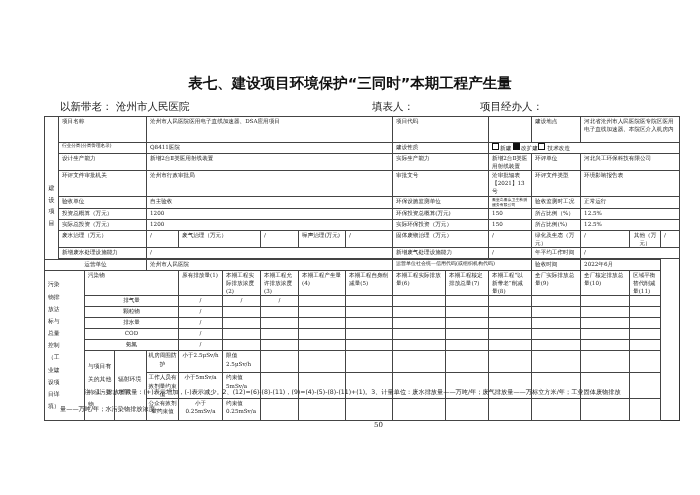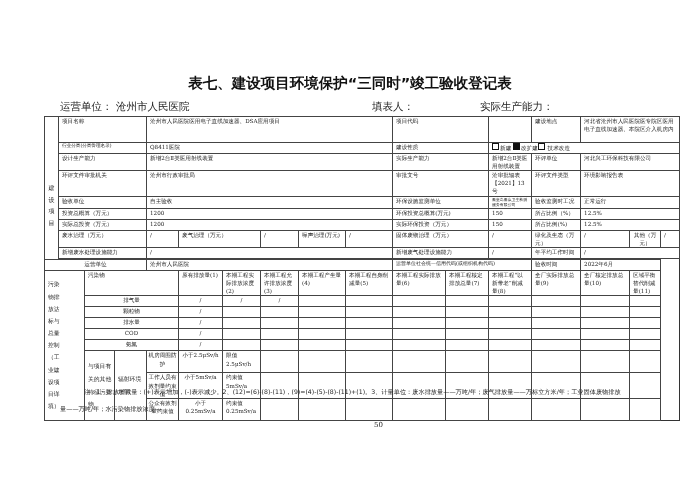--- a/index.html
+++ b/index.html
@@ -16,27 +16,27 @@
   .side { text-align: center; vertical-align: middle !important; font-size: 6px; line-height: 1.9; padding: 0 !important; }
   .side2 { text-align: left; vertical-align: middle !important; font-size: 5.8px; line-height: 2.1; padding: 0 0 0 3px !important; }
   .chk { display: inline-block; width: 5px; height: 5px; border: 0.8px solid #111; vertical-align: -0.5px; margin-right: 1px; }
   .chk.on { background: #111; }
   .note { position: absolute; left: 60px; font-size: 6.2px; font-family: "DejaVu Sans", "Liberation Sans", sans-serif; color: #222; white-space: nowrap; }
   .pageno { position: absolute; top: 421px; left: 340px; font-size: 7px; padding-left: 34px; }
 </style>
 </head>
 <body>
 
-<div class="title">表七、建设项目环境保护“三同时”竣工验收登记表</div>
+<div class="title">表七、建设项目环境保护“三同时”本期工程产生量</div>
 
 <div class="fillrow">
-  <span style="left:0">运营单位：</span>
+  <span style="left:0">以新带老：</span>
   <span style="left:56px">沧州市人民医院</span>
   <span style="left:312px">填表人：</span>
-  <span style="left:420px">实际生产能力：</span>
+  <span style="left:420px">项目经办人：</span>
 </div>
 
 <table class="main">
   <colgroup>
     <col style="width:14px">
     <col style="width:26px">
     <col style="width:30px">
     <col style="width:32px">
     <col style="width:32px">
     <col style="width:44px">

